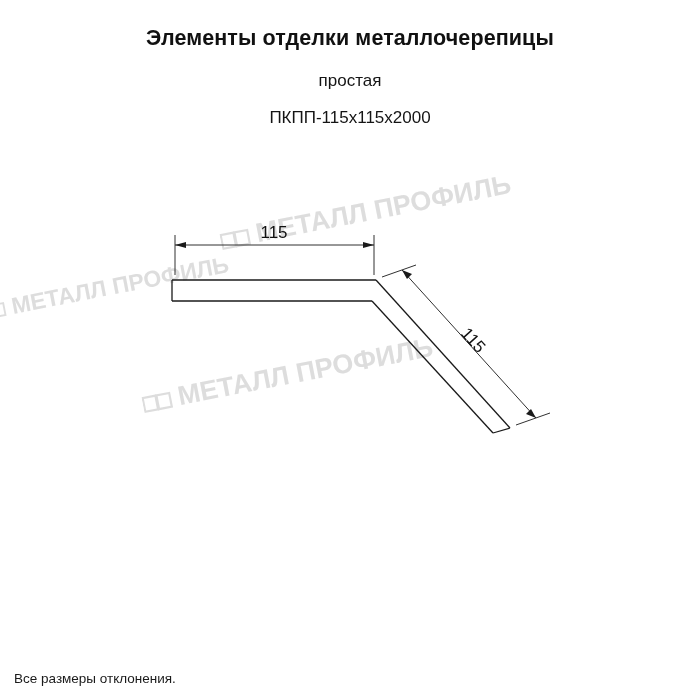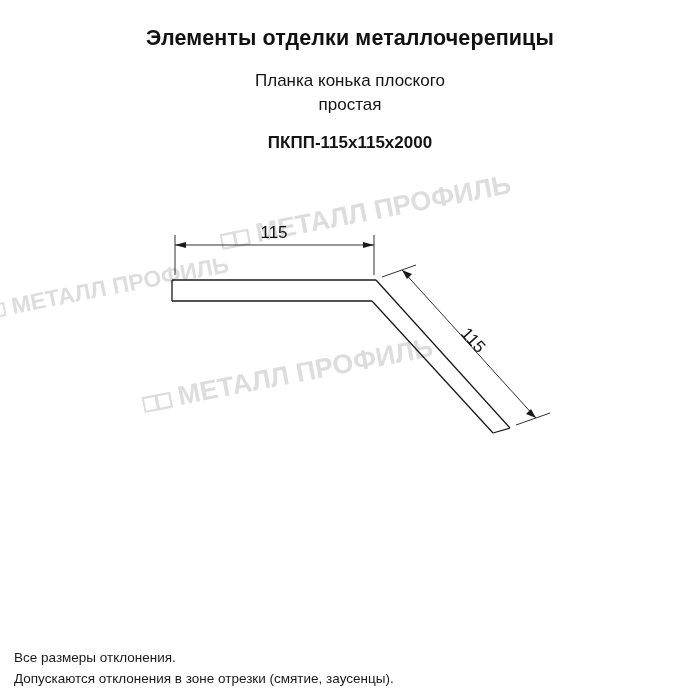--- a/index.html
+++ b/index.html
@@ -38,21 +38,20 @@
   .title-sub {
     font-size: 17px;
     margin-top: 17px;
     line-height: 1.45;
     color: #141414;
   }
   .title-code {
     font-size: 17px;
     margin-top: 15px;
     color: #141414;
-    font-weight: bold;
   }
   .drawing-area {
     position: absolute;
     top: 175px;
     left: 0;
     width: 566px;
     height: 400px;
   }
   .drawing-area svg {
     display: block;
@@ -111,21 +110,20 @@
   }
 </style>
 </head>
 <body>
 
 <div class="page">
 
   <div class="header">
     <div class="title-main">Элементы отделки металлочерепицы</div>
     <div class="title-sub">
-      <div>Планка конька плоского</div>
       <div>простая</div>
     </div>
     <div class="title-code">ПКПП-115x115x2000</div>
   </div>
 
   <div class="watermark-layer">
     <div class="wm wm-1">
       <svg class="wm-logo" width="30" height="24" viewBox="0 0 30 24">
         <rect x="1" y="5" width="13" height="14" fill="none" stroke="#d8d8d8" stroke-width="2.2"></rect>
         <rect x="15" y="5" width="13" height="14" fill="none" stroke="#d8d8d8" stroke-width="2.2"></rect>
@@ -176,16 +174,15 @@
         <path d="M402,95 L412,99 L407,104 Z" fill="#1a1a1a"></path>
         <path d="M536,243 L526,239 L531,234 Z" fill="#1a1a1a"></path>
         <text class="dim-label" x="469" y="169" text-anchor="middle" transform="rotate(47.8 469 169)">115</text>
       </g>
 
     </svg>
   </div>
 
   <div class="footer">
     <div>Все размеры отклонения.</div>
-    <div>Допускаются отклонения в зоне отрезки (смятие, заусенцы).</div>
   </div>
 
 </div>
 
 </body></html>

